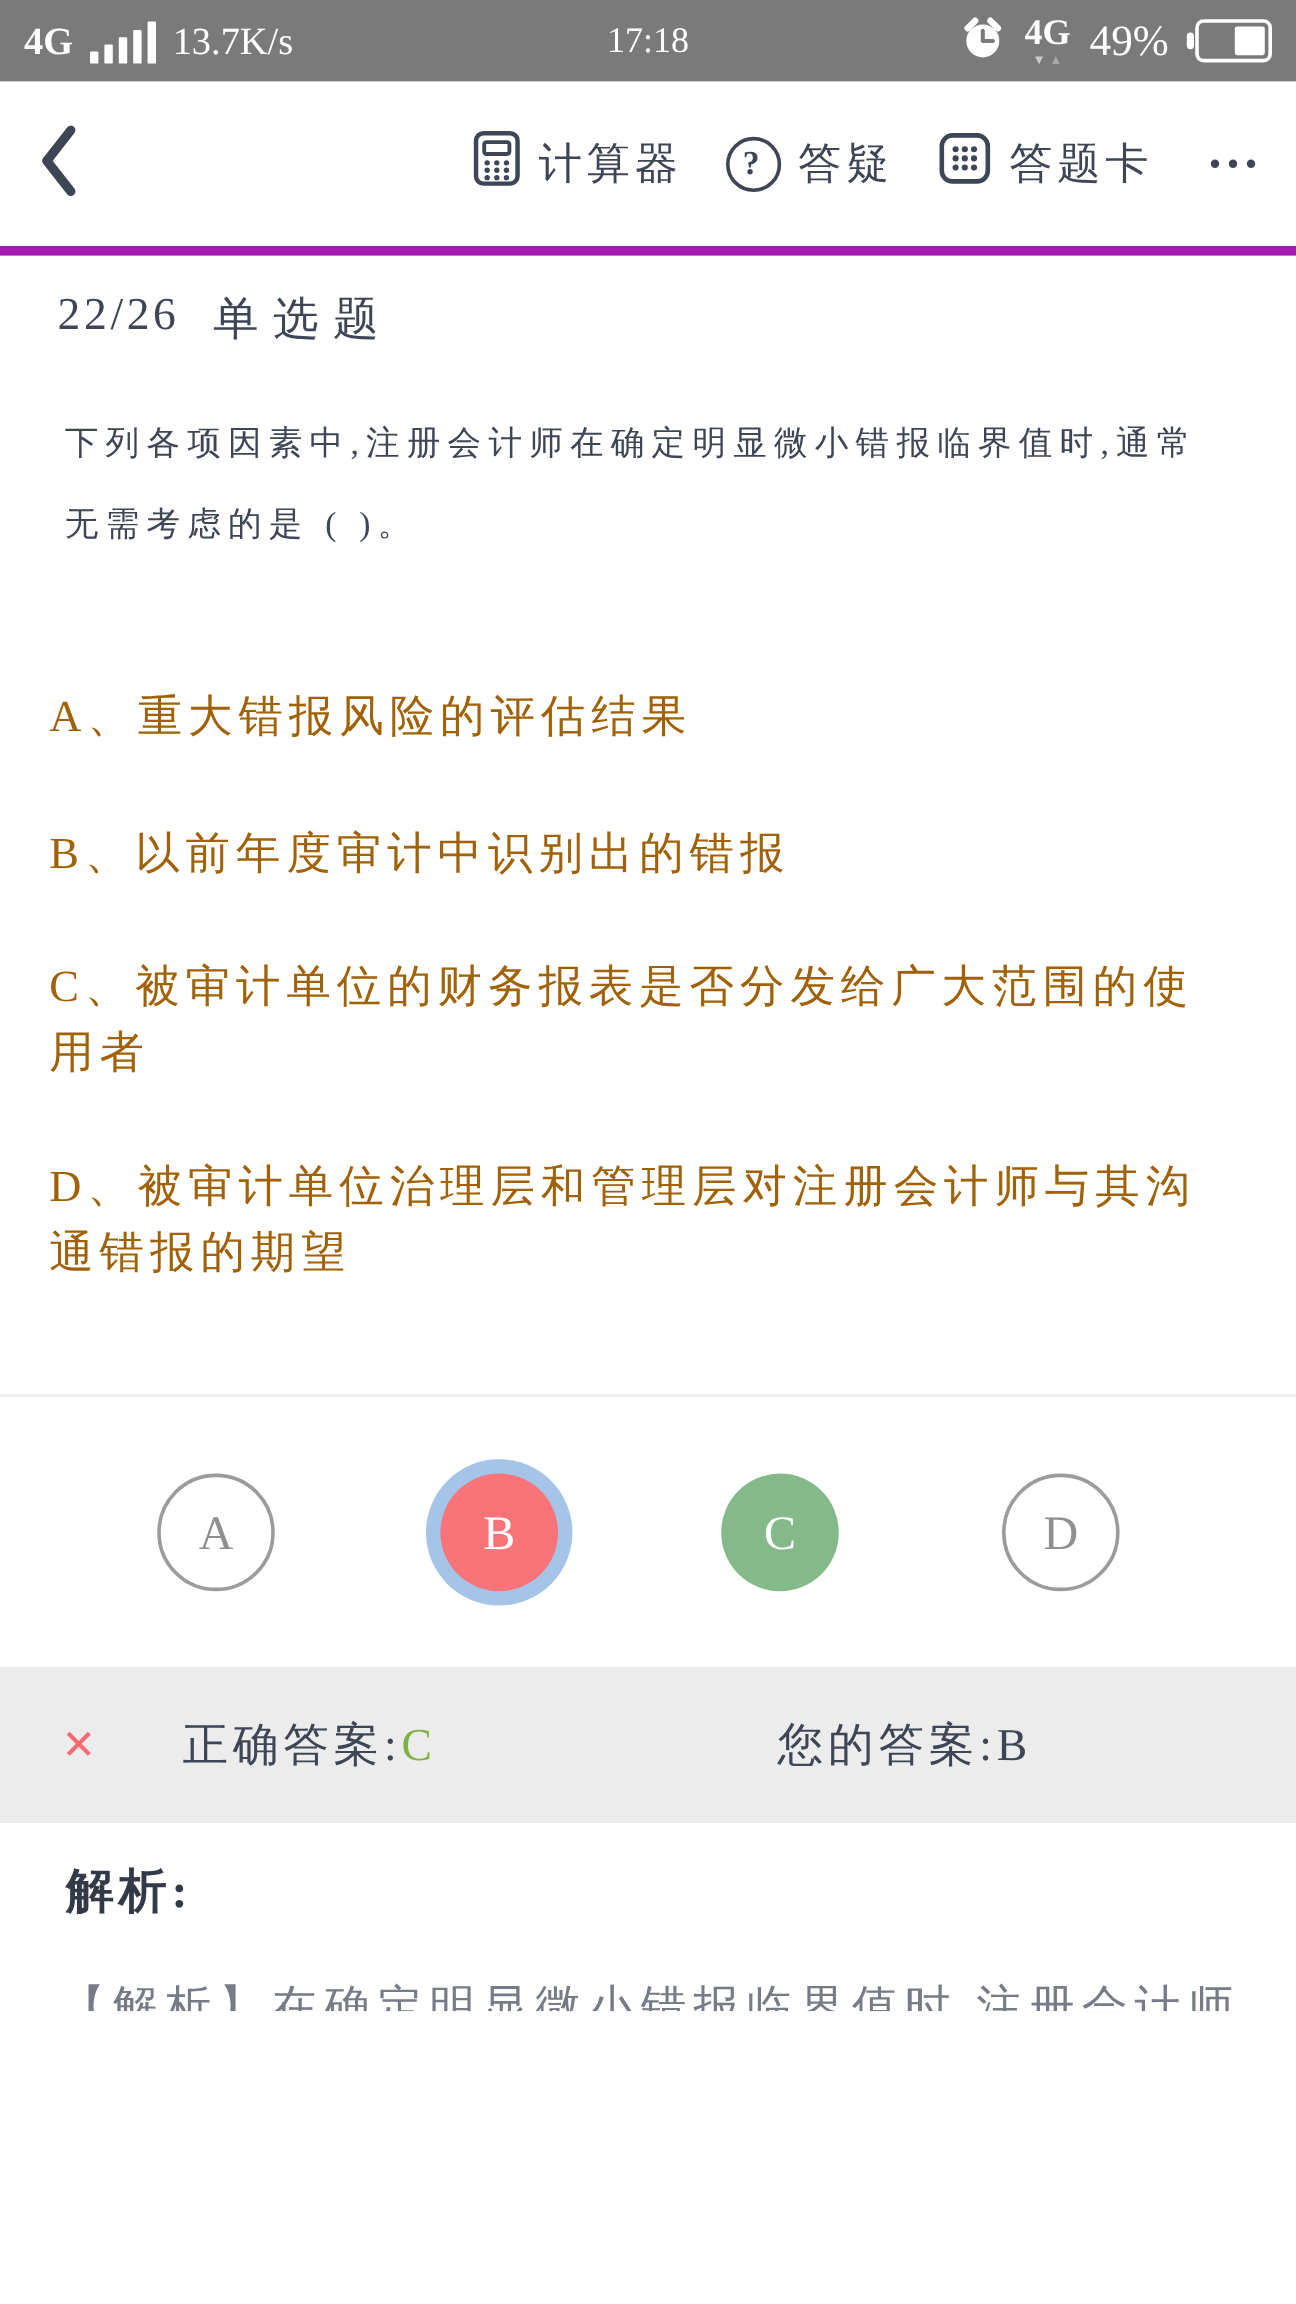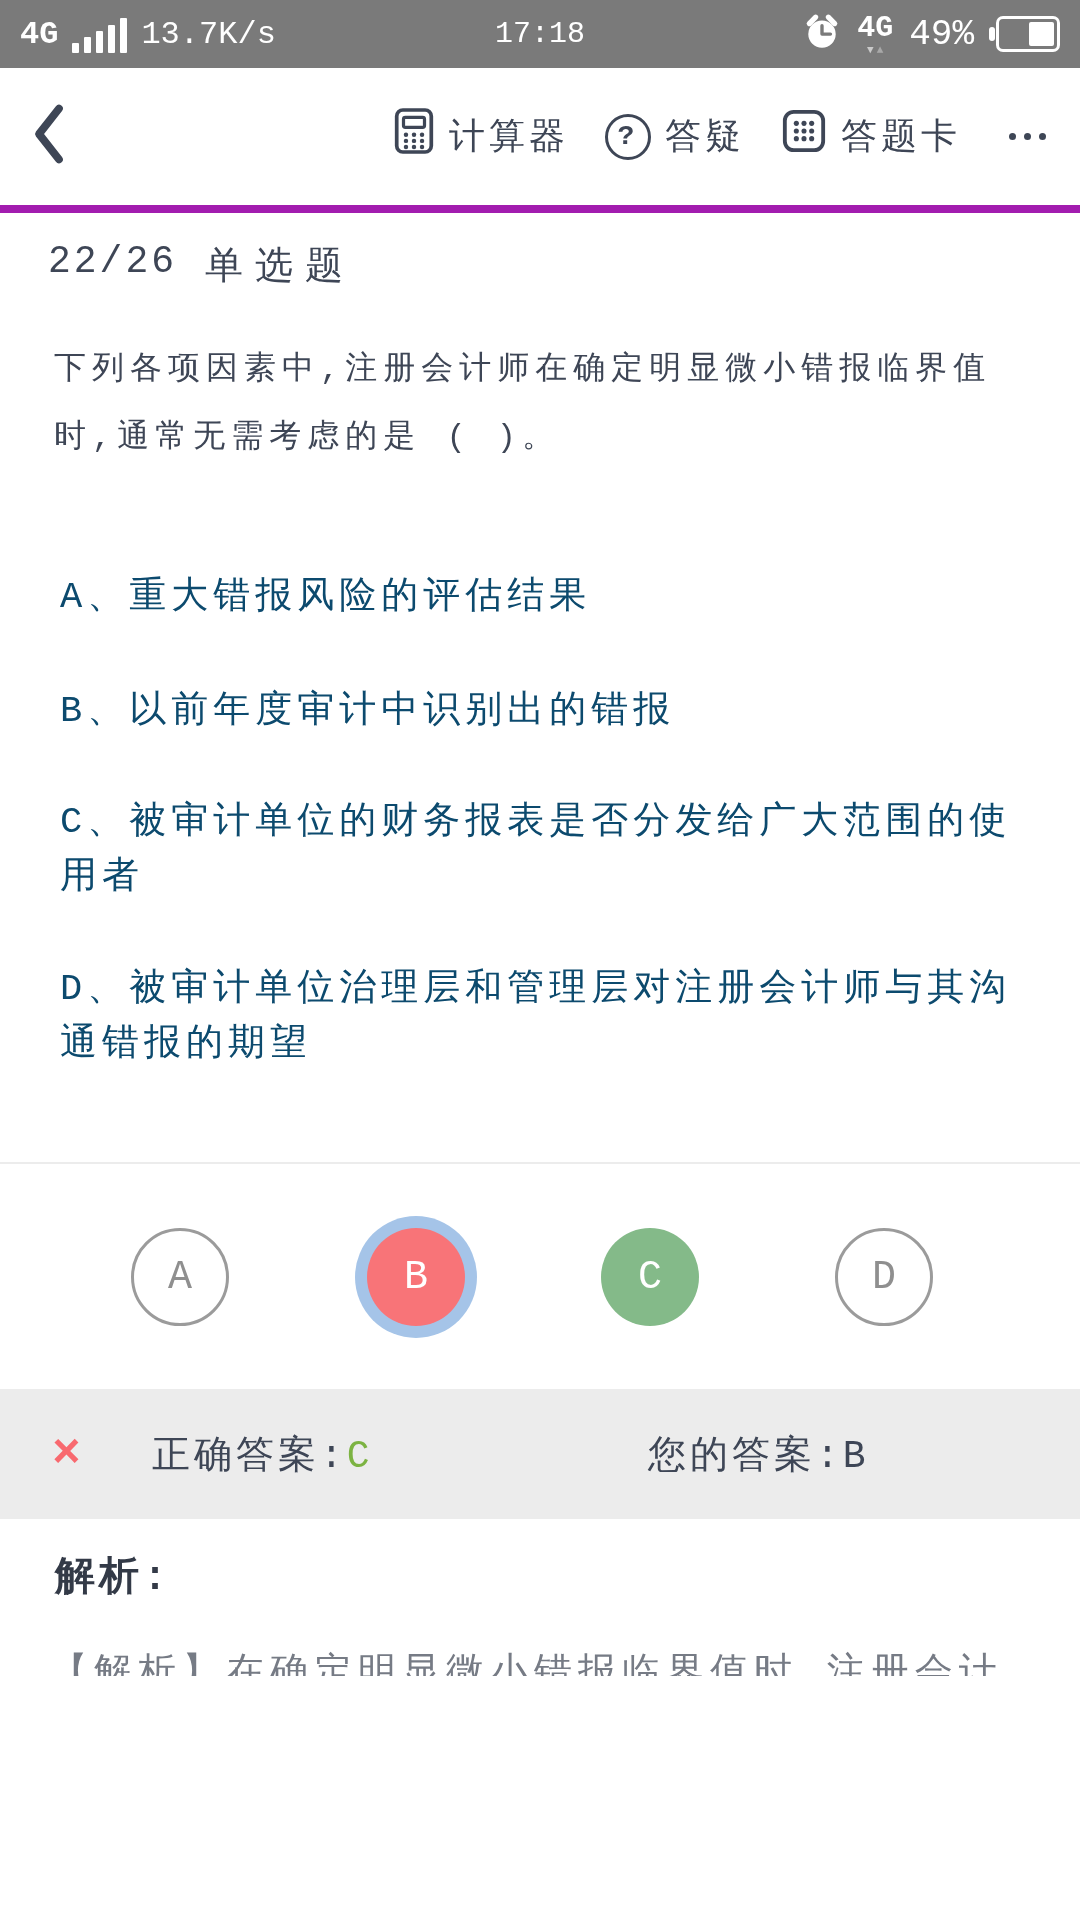--- a/index.html
+++ b/index.html
@@ -1,17 +1,17 @@
 <!DOCTYPE html>
 <html><head>
 <meta charset="utf-8">
 <style>
   html,body{margin:0;padding:0;background:#fff;}
   .screen{position:relative;width:1080px;height:1676px;background:#fff;overflow:hidden;
-          font-family:Liberation Mono, monospace;}
+          font-family:Liberation Serif, serif;}
 
   
   .status-bar{position:absolute;top:0;left:0;right:0;height:68px;background:#7a7a7a;color:#fff;
               display:flex;align-items:center;padding:0 20px;box-sizing:border-box;}
   .sb-left{display:flex;align-items:center;gap:14px;}
   .sb-net{font-size:32px;font-weight:bold;}
   .signal-bars{display:flex;align-items:flex-end;gap:5px;height:40px;padding-bottom:3px;}
   .signal-bars i{display:block;width:7px;background:#fff;border-radius:1px;}
   .signal-bars i:nth-child(1){height:10px;}
   .signal-bars i:nth-child(2){height:16px;}
@@ -39,24 +39,24 @@
   .nav-actions{margin-left:auto;display:flex;align-items:center;gap:36px;}
   .nav-item{display:flex;align-items:center;gap:14px;font-size:36px;letter-spacing:4px;cursor:pointer;}
   .icon-help{width:46px;height:46px;border:3px solid #3e4656;border-radius:50%;display:flex;
              align-items:center;justify-content:center;font-size:28px;font-weight:600;box-sizing:border-box;}
   .more{display:flex;gap:8px;margin-left:8px;cursor:pointer;padding:10px 4px;}
   .more i{width:7px;height:7px;border-radius:50%;background:#3e4656;}
 
   
   .q-meta{position:absolute;left:48px;top:240px;font-size:38px;color:#3e4656;display:flex;gap:28px;letter-spacing:3px;}
   .q-type{letter-spacing:12px;}
-  .q-stem{position:absolute;left:54px;right:54px;top:336px;margin:0;font-size:32px;line-height:68px;
+  .q-stem{position:absolute;left:54px;right:54px;top:336px;margin:0;font-size:28px;line-height:68px;
           color:#3e4656;letter-spacing:6px;word-break:break-all;}
-  .option{position:absolute;left:60px;right:54px;margin:0;font-size:37px;line-height:55px;
-          color:#0c4a6e;letter-spacing:5px;word-break:break-all;cursor:pointer;}
+  .option{position:absolute;left:41px;right:54px;margin:0;font-size:37px;line-height:55px;
+          color:#a16207;letter-spacing:5px;word-break:break-all;cursor:pointer;}
   .opt-a{top:570px;} .opt-b{top:684px;} .opt-c{top:795px;} .opt-d{top:962px;}
 
   
   .section-divider{position:absolute;top:1162px;left:0;right:0;height:2px;background:#ececec;}
   .bubble{position:absolute;top:1228px;width:98px;height:98px;border-radius:50%;display:flex;
           align-items:center;justify-content:center;font-size:40px;box-sizing:border-box;cursor:pointer;}
   .bubble.plain{border:3px solid #9b9b9b;color:#8f8f8f;background:#fff;}
   .bubble.wrong{background:#f87478;color:#fff;box-shadow:0 0 0 12px #a5c4e8;}
   .bubble.correct{background:#84ba89;color:#fff;}
   .bub-a{left:131px;} .bub-b{left:367px;} .bub-c{left:601px;} .bub-d{left:835px;}

